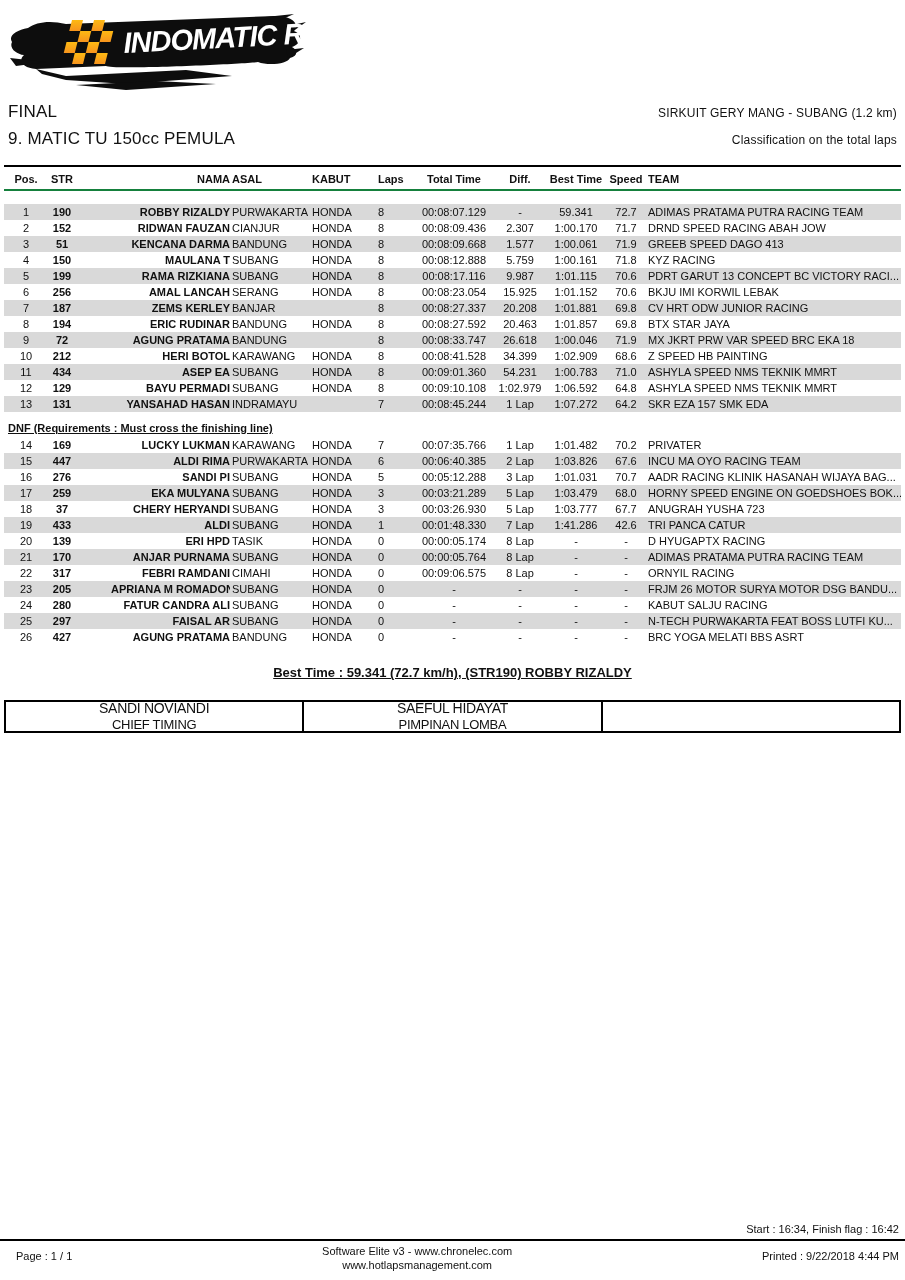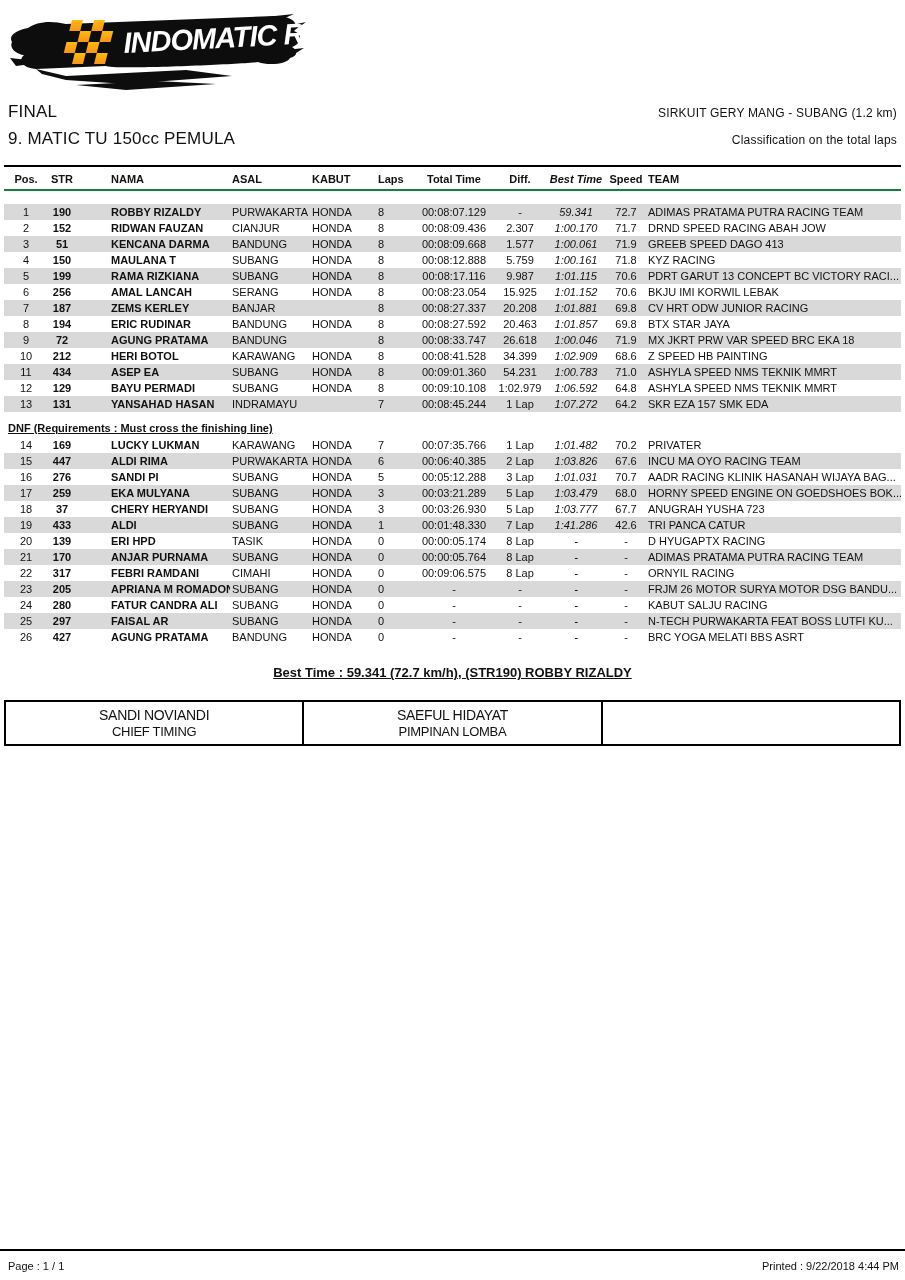--- a/index.html
+++ b/index.html
@@ -22,49 +22,49 @@
   
   .grid { display:grid; grid-template-columns:36px 36px 150px 80px 68px 36px 80px 52px 60px 40px 1fr; }
   .thead { margin:6px 4px 0 4px; padding:0 0 4px 4px; border-bottom:2px solid #15803d; font-weight:bold; font-size:11px; }
   .tbody { margin:13px 4px 0 4px; }
   .tbody.second { margin-top:3px; }
   .trow { height:16px; line-height:16px; font-size:11px; padding-left:4px; }
   .trow.stripe { background:#d9d9d9; }
   .cell { overflow:hidden; white-space:nowrap; }
   .c-pos   { text-align:center; }
   .c-str   { text-align:center; font-weight:bold; }
-  .c-nama  { text-align:left; font-weight:bold; padding-left:3px;margin-left:28px; }
+  .c-nama  { text-align:right; font-weight:bold; padding-left:3px;margin-left:28px; }
   .c-asal  { text-align:left; padding-left:2px; }
   .c-merk  { text-align:left; padding-left:2px; }
   .c-laps  { text-align:left; }
   .c-total { text-align:center; }
   .c-diff  { text-align:center; }
-  .c-best  { text-align:center;font-style:italic; }
+  .c-best  { text-align:center; }
   .c-speed { text-align:center; }
   .c-team  { text-align:left; padding-left:2px; }
   .thead .cell { font-weight:bold; }
 
   .dnf-label { margin:10px 0 0 8px; font-size:11px; font-weight:bold; text-decoration:underline; }
 
   .best-line { margin-top:20px; text-align:center; font-size:13px; font-weight:bold; text-decoration:underline; }
 
   
-  .sig-band { margin:20px 4px 0 4px; display:flex; border:2px solid #000; height:46px; }
+  .sig-band { margin:20px 4px 0 4px; display:flex; border:2px solid #000; height:33px; }
   .sig-box { flex:1; display:flex; flex-direction:column; justify-content:center; align-items:center; }
   .sig-box + .sig-box { border-left:2px solid #000; }
   .sig-name { font-size:14px; line-height:17px; letter-spacing:-.3px; }
   .sig-role { font-size:13px; line-height:16px; letter-spacing:-.3px; }
 
   
   .footer { position:absolute; left:0; right:0; bottom:8px; }
   .start-line { text-align:right; font-size:11px; margin:0 6px 4px 0; }
   .footer-rule { border-top:2px solid #000; margin:0 0 3px 0; }
   .footer-row { display:flex; justify-content:space-between; align-items:flex-start; margin:0 6px 0 8px; font-size:11px; }
   .footer-center { text-align:center; line-height:14px; }
-  .footer-left { padding-top:6px; }
+  .footer-left { padding-top:6px;margin-left:8px; }
   .footer-right { padding-top:6px; }
 </style>
 </head>
 <body>
 
 <div class="page">
 
   <div class="logo-wrap">
     <svg width="300" height="88" viewBox="0 0 300 88">
       <defs>
@@ -482,20 +482,25 @@
       <div class="sig-name">SAEFUL HIDAYAT</div>
       <div class="sig-role">PIMPINAN LOMBA</div>
     </div>
     <div class="sig-box">
       <div class="sig-name"></div>
       <div class="sig-role"></div>
     </div>
   </div>
 
   <div class="footer">
+    <div class="start-line">Start : 16:34, Finish flag : 16:42</div>
     <div class="footer-rule"></div>
     <div class="footer-row">
       <div class="footer-left">Page : 1 / 1</div>
+      <div class="footer-center">
+        <div>Software Elite v3 - www.chronelec.com</div>
+        <div>www.hotlapsmanagement.com</div>
+      </div>
       <div class="footer-right">Printed : 9/22/2018 4:44 PM</div>
     </div>
   </div>
 
 </div>
 
 </body></html>

